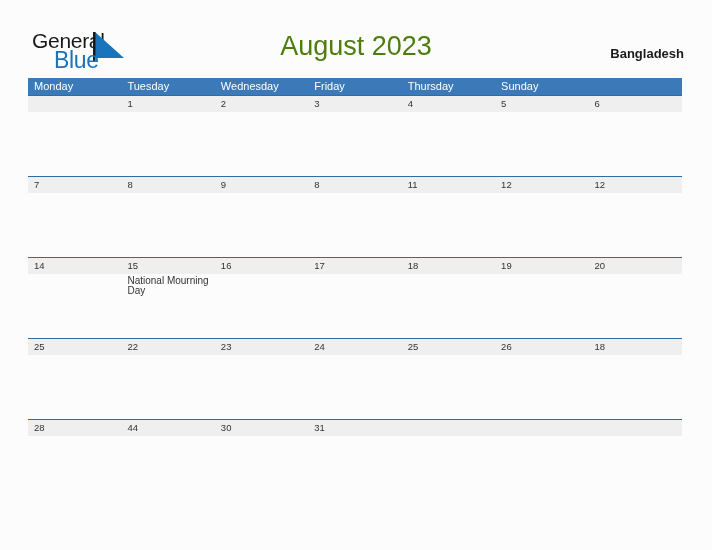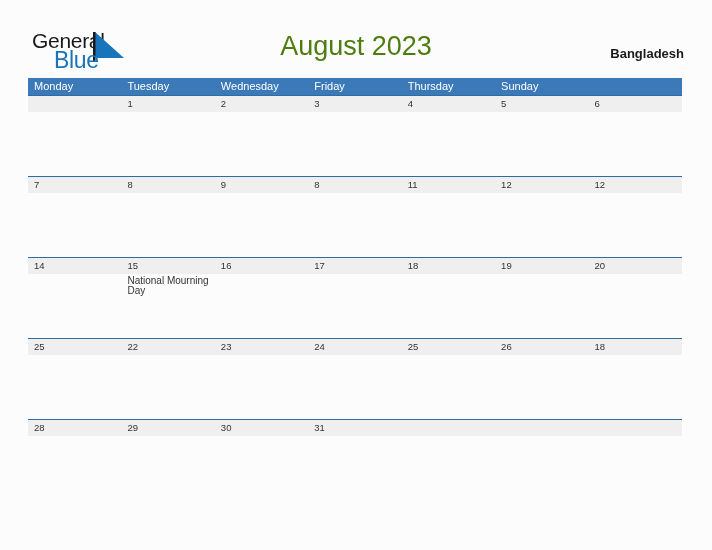--- a/index.html
+++ b/index.html
@@ -331,21 +331,21 @@
           </div>
         <div class="daycell">
             <div class="event"></div>
           </div>
       </div>
     </div>
 
     <div class="week">
       <div class="week-band">
         <div class="daynum">28</div>
-        <div class="daynum">29</div>
+        <div class="daynum">44</div>
         <div class="daynum">30</div>
         <div class="daynum">31</div>
         <div class="daynum"></div>
         <div class="daynum"></div>
         <div class="daynum"></div>
       </div>
       <div class="week-body">
         <div class="daycell">
             <div class="event"></div>
           </div>

